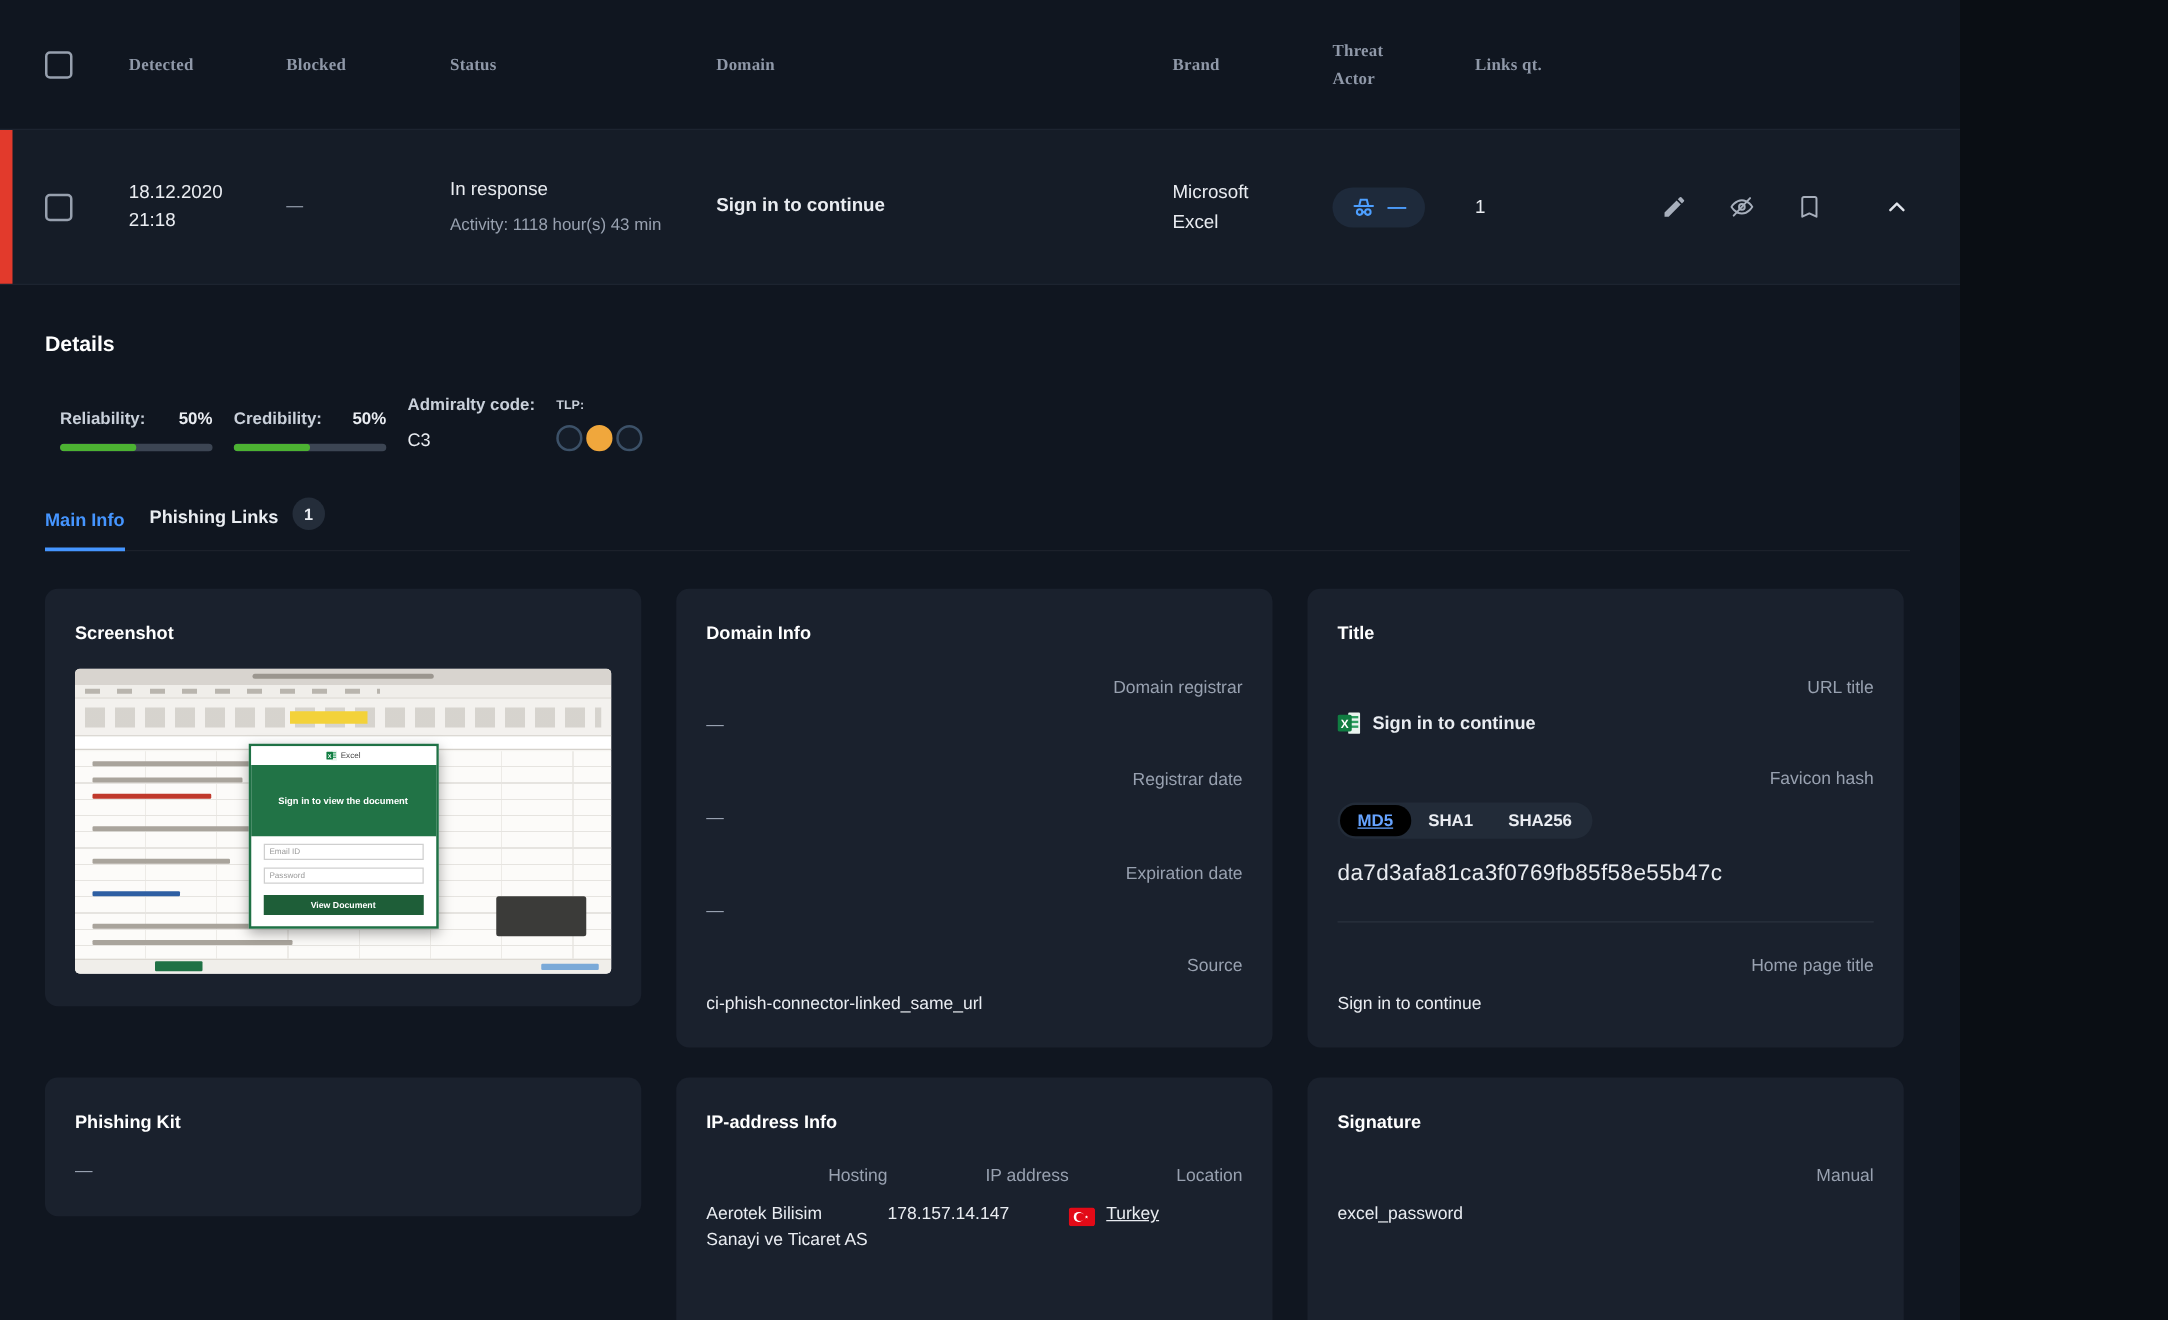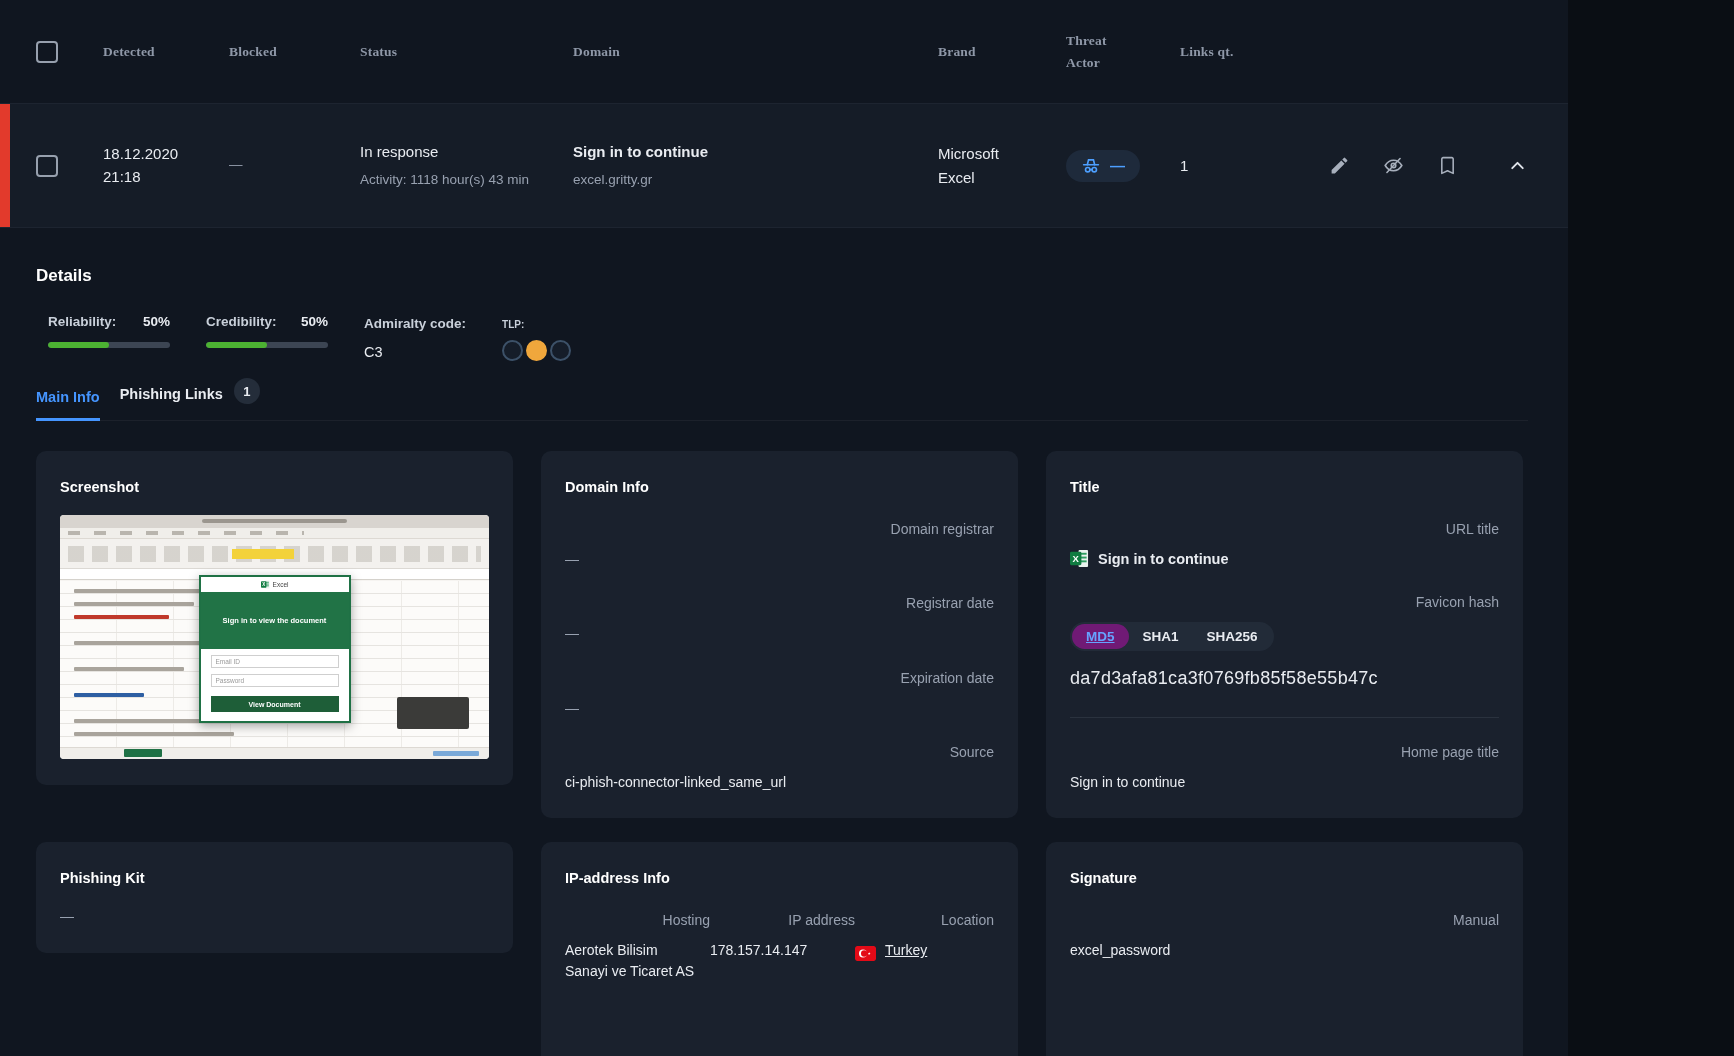--- a/index.html
+++ b/index.html
@@ -68,32 +68,32 @@
     gap: 32px; padding-right: 40px; height: 100%;
   }
   .icon-btn { width: 22px; height: 22px; cursor: pointer; display: flex; align-items: center; justify-content: center; }
   .icon-btn svg { width: 21px; height: 21px; }
   .chevron { margin-left: 16px; }
 
   
   .details { padding: 26px 40px 0 36px; }
   .details h2 { font-size: 17px; font-weight: 700; color: #ffffff; margin: 12px 0 28px; }
 
-  .metrics { display: flex; gap: 36px; align-items: flex-start; margin-left: 12px; }
+  .metrics { display: flex; gap: 17px; align-items: flex-end; margin-left: 12px; }
   .metric-head { display: flex; justify-content: space-between; width: 122px; font-size: 13.5px; }
   .m-label { color: #c9d0da; font-weight: 700; }
   .m-value { color: #e9ecf1; font-weight: 600; }
   .bar { width: 122px; height: 6px; background: #3c4553; border-radius: 3px; margin-top: 13px; overflow: hidden; }
   .bar-fill { height: 100%; background: #4cb232; border-radius: 3px; }
   .adm-value { font-size: 14.5px; color: #e9ecf1; margin-top: 12px; }
   .tlp-dots { display: flex; gap: 3px; margin-top: 8px; }
   .tlp-dot { width: 21px; height: 21px; border-radius: 50%; background: #151d29; border: 2px solid #3c5168; }
   .tlp-dot.amber { background: #f0a73c; border-color: #f0a73c; }
 
-  .tabs { display: flex; gap: 20px; align-items: flex-end; margin-top: 20px; border-bottom: 1px solid rgba(255,255,255,0.05); }
+  .tabs { display: flex; gap: 20px; align-items: flex-end; margin-top: 40px; border-bottom: 1px solid rgba(255,255,255,0.05); }
   .tab { font-size: 14.5px; font-weight: 700; padding-bottom: 13px; cursor: pointer; display: flex; align-items: center; }
   .tab.active { color: #4595ff; border-bottom: 3px solid #4595ff; margin-bottom: -1px; }
   .tab.inactive { color: #e9ecf1; justify-content: flex-end; }
   .badge {
     display: inline-flex; align-items: center; justify-content: center;
     width: 26px; height: 26px; border-radius: 50%;
     background: #242d3a; color: #e9ecf1; font-size: 13px; font-weight: 600;
     margin-left: 11px; position: relative; top: -3px;
   }
 
@@ -154,21 +154,21 @@
   .dlg-input { margin: 6px 10px 0; height: 13px; border: 1px solid #cfcfcf; font-size: 6.5px; color: #9a9a9a;
     display: flex; align-items: center; padding-left: 4px; }
   .dlg-btn { margin: 9px 10px 9px; height: 16px; background: #1e5e38; color: #fff; font-size: 7px; font-weight: 700;
     display: flex; align-items: center; justify-content: center; cursor: pointer; }
 
   
   .url-title { display: flex; align-items: center; gap: 9px; margin-top: 12px; font-size: 14.5px; font-weight: 600; color: #e9ecf1; }
   .url-title svg { width: 19px; height: 19px; }
   .seg-control { display: inline-flex; background: #222b38; border-radius: 15px; padding: 2px; margin-top: 12px; }
   .seg { padding: 5px 14px; font-size: 13.5px; font-weight: 700; color: #e9ecf1; border-radius: 13px; cursor: pointer; }
-  .seg.active { background: #701a75; color: #66a3ff; text-decoration: underline; }
+  .seg.active { background: #000000; color: #66a3ff; text-decoration: underline; }
   .hash-value { margin-top: 17px; font-size: 18px; color: #e9ecf1; letter-spacing: .3px; }
   .divider { margin-top: 28px; border-top: 1px solid #2a323e; }
 
   
   .ip-cols { display: flex; margin-top: 26px; }
   .ip-col-1 { width: 145px; }
   .ip-col-2 { width: 145px; }
   .ip-col-3 { flex: 1; }
   .loc-value { display: flex; align-items: flex-end; gap: 9px; text-decoration: underline; }
   .loc-value svg { width: 21px; height: 15px; border-radius: 2px; }
@@ -206,21 +206,20 @@
     </div>
     <div class="cell">
       <div class="secondary" style="margin-top:0">—</div>
     </div>
     <div class="cell">
       <div class="primary">In response</div>
       <div class="secondary status-activity">Activity: 1118 hour(s) 43 min</div>
     </div>
     <div class="cell">
       <div class="primary domain-primary">Sign in to continue</div>
-      <div class="secondary">excel.gritty.gr</div>
     </div>
     <div class="cell">
       <div class="brand-text">Microsoft Excel</div>
     </div>
     <div class="cell">
       <span class="threat-pill">
         <span style="display:flex">
           <svg width="20" height="18" viewBox="0 0 24 22" fill="none" stroke="#4d9fff" stroke-width="2" stroke-linecap="round">
             <path d="M3 9.5h18"></path>
             <path d="M7.5 9.5 9 3.5h6l1.5 6"></path>

